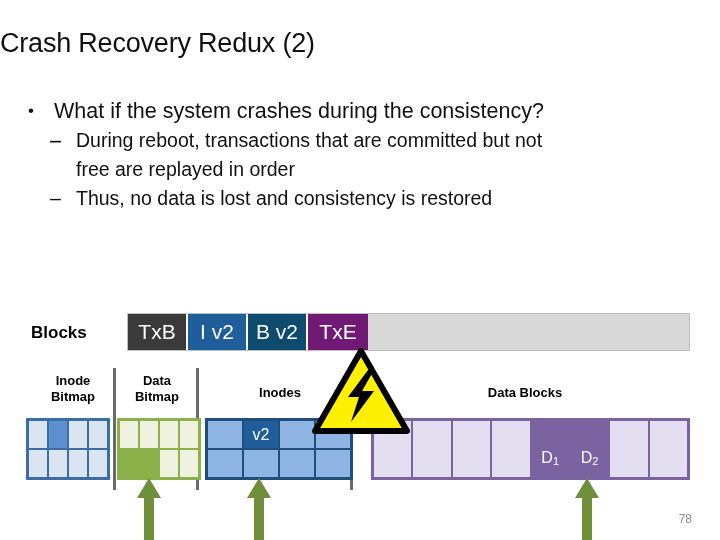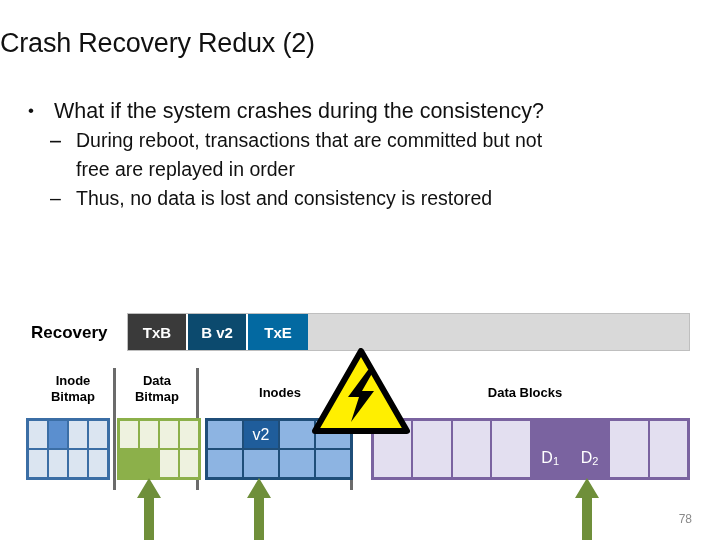--- a/index.html
+++ b/index.html
@@ -65,28 +65,28 @@
   #journal-bar {
     position:absolute; left:127px; top:313px;
     width:563px; height:38px;
     display:flex;
     background:#d9d9d9;
     border:1px solid #bfbfbf;
   }
   .jcell {
     width:60px; height:100%;
     display:flex; align-items:center; justify-content:center;
-    color:#ffffff; font-size:15px; font-weight:700;
+    color:#ffffff; font-size:21px; font-weight:400;
     border-right:2px solid #ffffff;
     flex:0 0 auto;
   }
   .jcell.txb { background:#3a3a3a; }
   .jcell.iv2 { background:#1f5d9b; }
   .jcell.bv2 { background:#0c4a6e; }
-  .jcell.txe { background:#0369a1; border-right:none; }
+  .jcell.txe { background:#701a75; border-right:none; }
   .jcell.empty {
     background:#d9d9d9; flex:1 1 auto; border-right:none;
   }
 
   
   .region-label {
     position:absolute;
     text-align:center;
     font-size:13px;
     font-weight:bold;
@@ -223,24 +223,25 @@
 
   <div class="bullet-l2">
     <span class="marker">–</span>
     <span>Thus, no data is lost and consistency is restored</span>
   </div>
 
 </div>
 
 <div id="diagram"></div>
 
-<div id="journal-label">Recovery</div>
+<div id="journal-label">Blocks</div>
 
 <div id="journal-bar">
   <div class="jcell txb">TxB</div>
+  <div class="jcell iv2">I v2</div>
   <div class="jcell bv2">B v2</div>
   <div class="jcell txe">TxE</div>
   <div class="jcell empty"></div>
 </div>
 
 <div class="vsep" id="vsep-1"></div>
 <div class="vsep" id="vsep-2"></div>
 <div class="vsep" id="vsep-3"></div>
 
 <div class="region-label" id="lbl-inode-bitmap">

